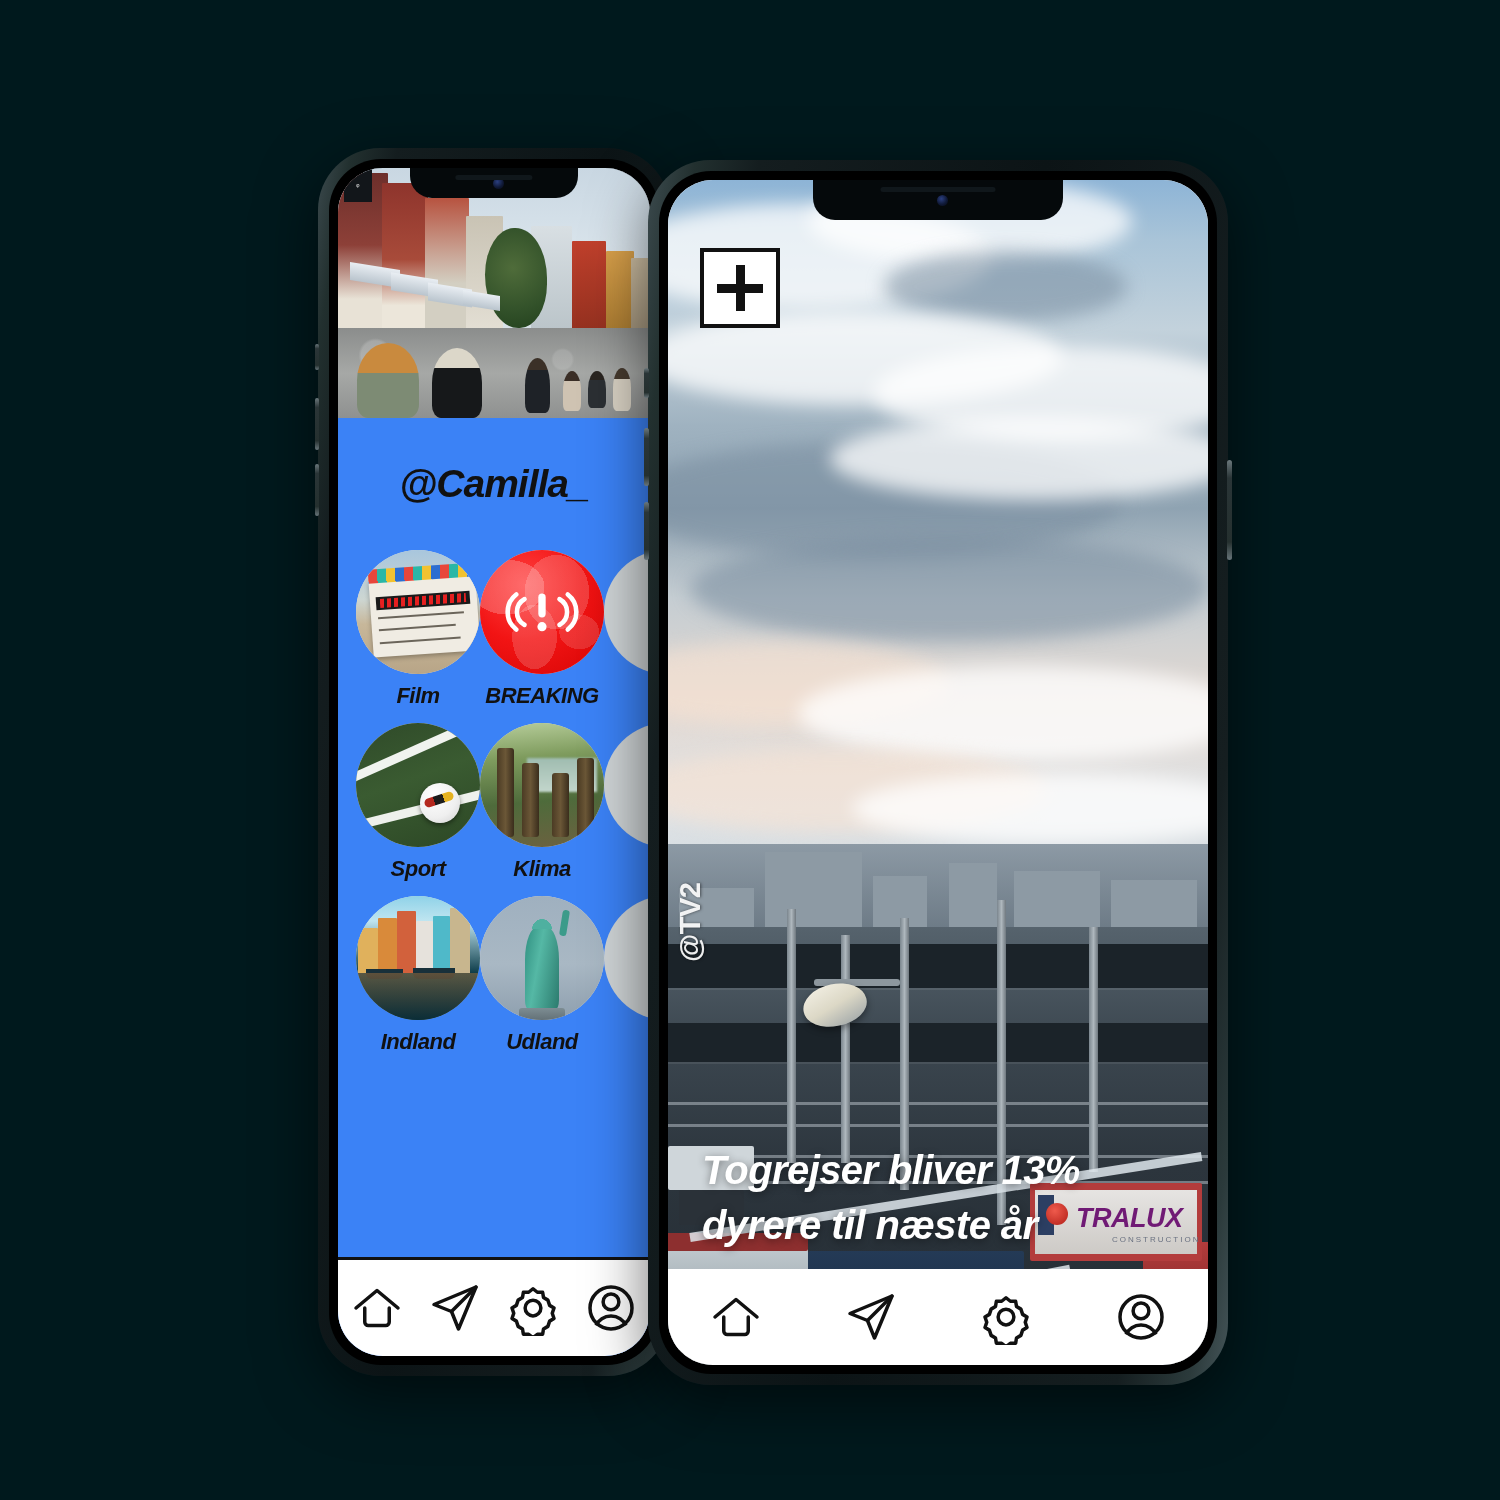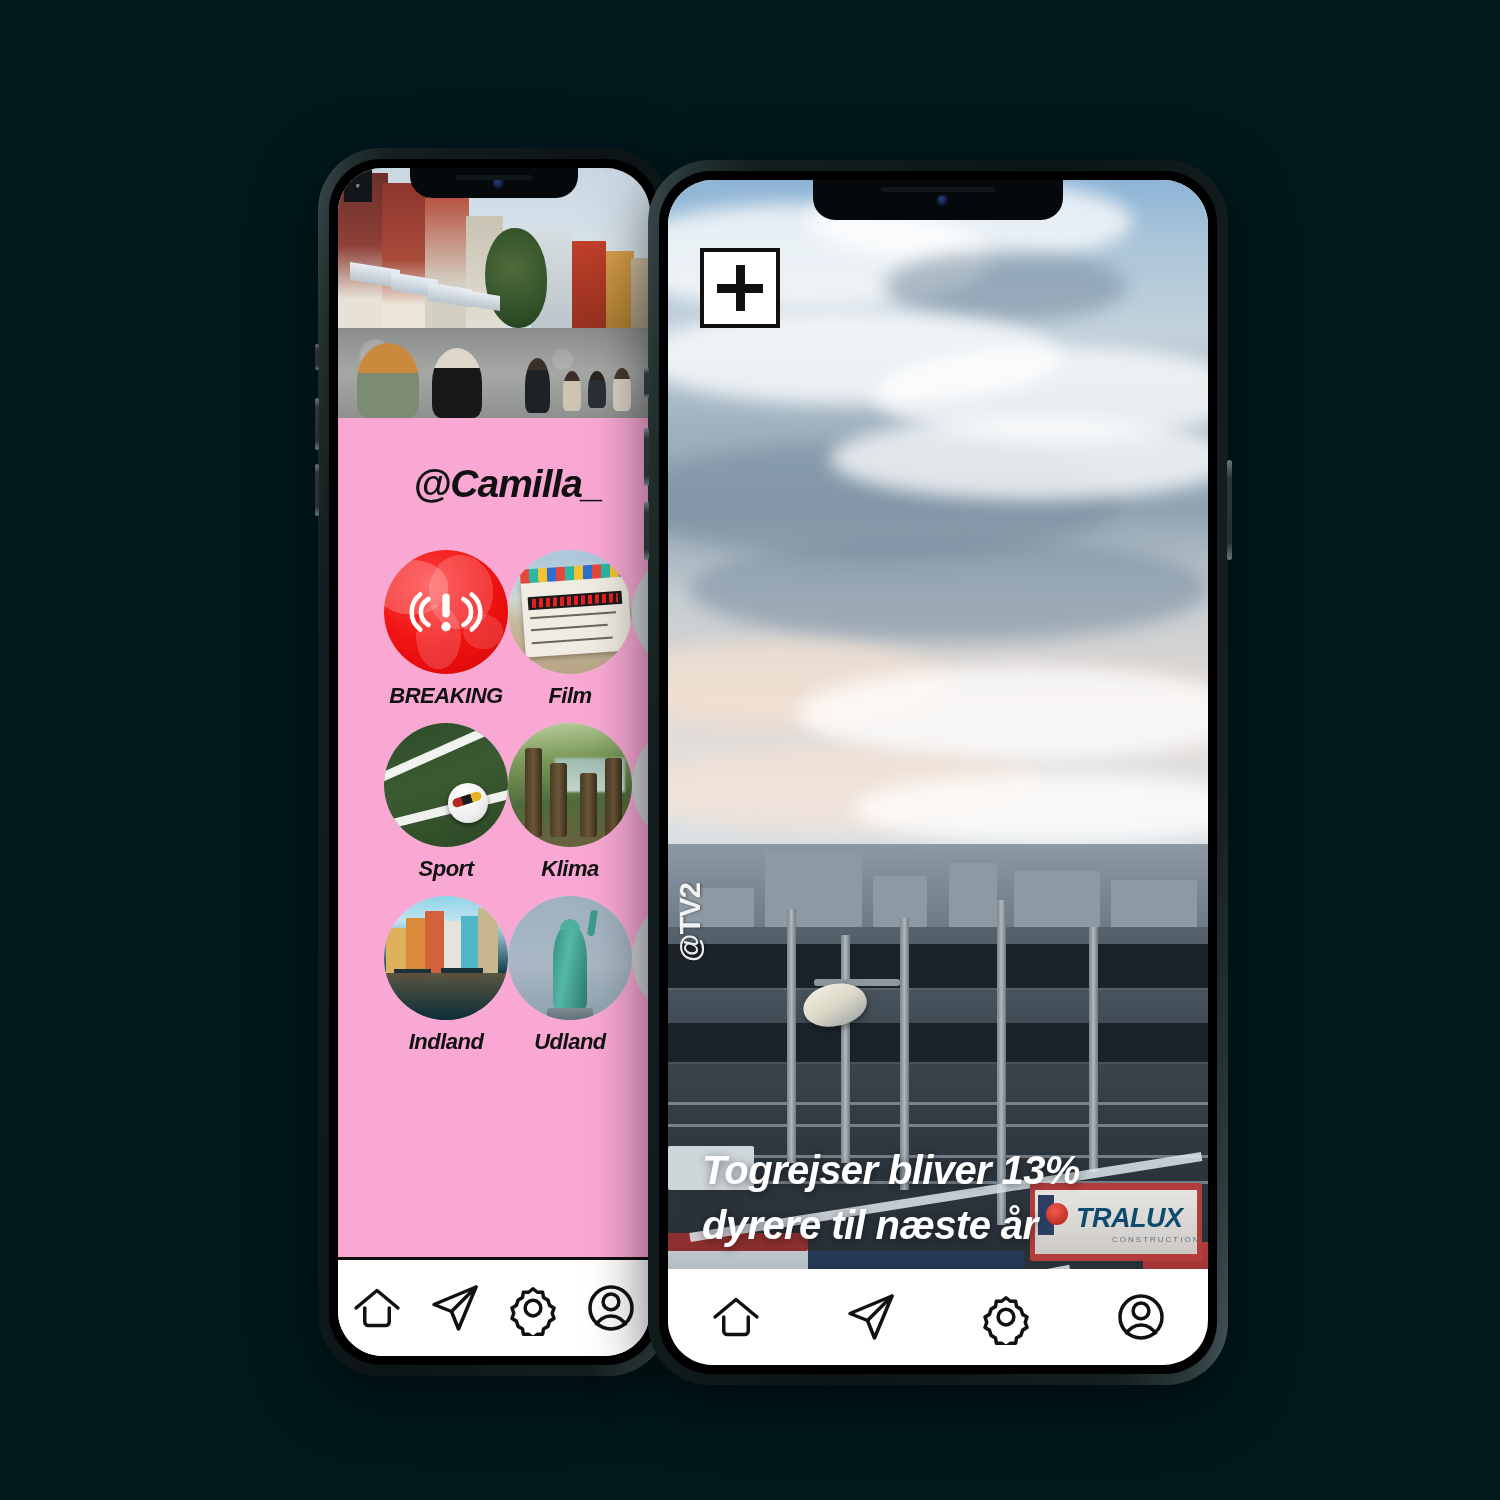--- a/index.html
+++ b/index.html
@@ -131,24 +131,23 @@
   .shoplogo {
     position:absolute;
     background: #12161a;
     color: #e8e8e8;
     font-size: 5px;
     display:flex; align-items:center; justify-content:center;
     letter-spacing:.5px;
   }
 
   .profile-area {
-    background: #f9a8d4;
+    background: #3b82f6;
     height: calc(100% - 250px);
     position: relative;
-    padding-left: 28px;
   }
   .handle-name {
     font-size: 39px;
     font-weight: 800;
     font-style: italic;
     color: #111;
     text-align: center;
     padding-top: 44px;
     letter-spacing: -1px;
     white-space: nowrap;
@@ -495,21 +494,21 @@
     width: 22px; height: 22px; border-radius:50%;
     background: radial-gradient(circle at 40% 35%, #ef5a4c, #b11f18);
   }
   .tralux .mark {
     position:absolute; left: 8px; top: 12px;
     width: 16px; height: 40px;
     background: #2c3f63;
   }
   .tralux .word {
     position:absolute; left: 46px; top: 20px;
-    color:#0c4a6e; font-weight: 800; font-style: italic;
+    color:#701a75; font-weight: 800; font-style: italic;
     font-size: 27px; letter-spacing: -.5px;
   }
   .tralux .sub {
     position:absolute; left: 50px; top: 52px;
     color:#6a7181; font-size: 8px; letter-spacing: 2px; margin-left: 32px;
   }
 </style>
 </head>
 <body style="background: rgb(0, 25, 29);">
 
@@ -557,20 +556,34 @@
           <div class="person" style="left:60%; bottom:2%; width:8%; height:22%; background:linear-gradient(180deg,#3b3027 0 22%, #1e2227 22%);"></div>
           <div class="person" style="left:72%; bottom:3%; width:6%; height:16%; background:linear-gradient(180deg,#3a2e26 0 25%, #cfc3b2 25%);"></div>
           <div class="person" style="left:80%; bottom:4%; width:6%; height:15%; background:linear-gradient(180deg,#2a2520 0 25%, #2b2f33 25%);"></div>
           <div class="person" style="left:88%; bottom:3%; width:6%; height:17%; background:linear-gradient(180deg,#463a2e 0 25%, #d9d2c4 25%);"></div>
         </div>
 
         <div class="profile-area">
           <div class="handle-name">@Camilla_</div>
 
           <div class="cat-grid">
+
+            <div class="cat-cell">
+              <div class="cat-circle">
+                <div class="film-bg"></div>
+                <div class="clap">
+                  <div class="bar"></div>
+                  <div class="dig"></div>
+                  <div class="row" style="top:48%; width:80%;"></div>
+                  <div class="row" style="top:64%; width:72%;"></div>
+                  <div class="row" style="top:80%; width:76%;"></div>
+                </div>
+              </div>
+              <div class="cat-label">Film</div>
+            </div>
 
             <div class="cat-cell">
               <div class="cat-circle">
                 <div class="globe"></div>
                 <div class="globe-sym">
                   <svg viewBox="0 0 100 60" width="92" height="56" aria-hidden="true">
                     <g fill="none" stroke="#ffffff" stroke-width="5" stroke-linecap="round">
                       <path d="M31 16 a16 16 0 0 0 0 28"></path>
                       <path d="M22 11 a24 24 0 0 0 0 38"></path>
                       <path d="M69 16 a16 16 0 0 1 0 28"></path>
@@ -578,34 +591,20 @@
                     </g>
                     <rect x="46" y="10" width="8" height="26" rx="4" fill="#fff"></rect>
                     <circle cx="50" cy="46" r="5" fill="#fff"></circle>
                   </svg>
                 </div>
               </div>
               <div class="cat-label">BREAKING</div>
             </div>
 
             <div class="cat-cell">
-              <div class="cat-circle">
-                <div class="film-bg"></div>
-                <div class="clap">
-                  <div class="bar"></div>
-                  <div class="dig"></div>
-                  <div class="row" style="top:48%; width:80%;"></div>
-                  <div class="row" style="top:64%; width:72%;"></div>
-                  <div class="row" style="top:80%; width:76%;"></div>
-                </div>
-              </div>
-              <div class="cat-label">Film</div>
-            </div>
-
-            <div class="cat-cell">
               <div class="cat-circle" style="background:#cfd4d6;"></div>
             </div>
 
             <div class="cat-cell">
               <div class="cat-circle">
                 <div class="pitch">
                   <div class="line-a"></div>
                   <div class="line-b"></div>
                   <div class="ball"></div>
                 </div>

